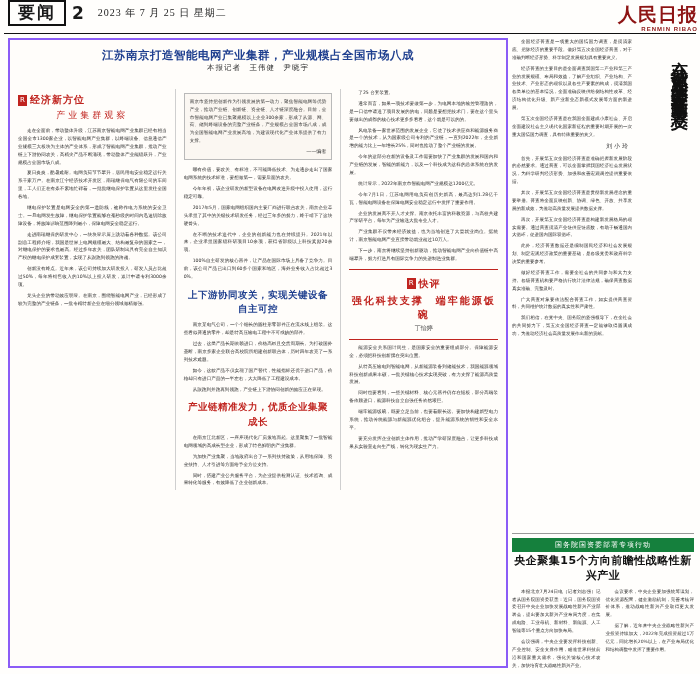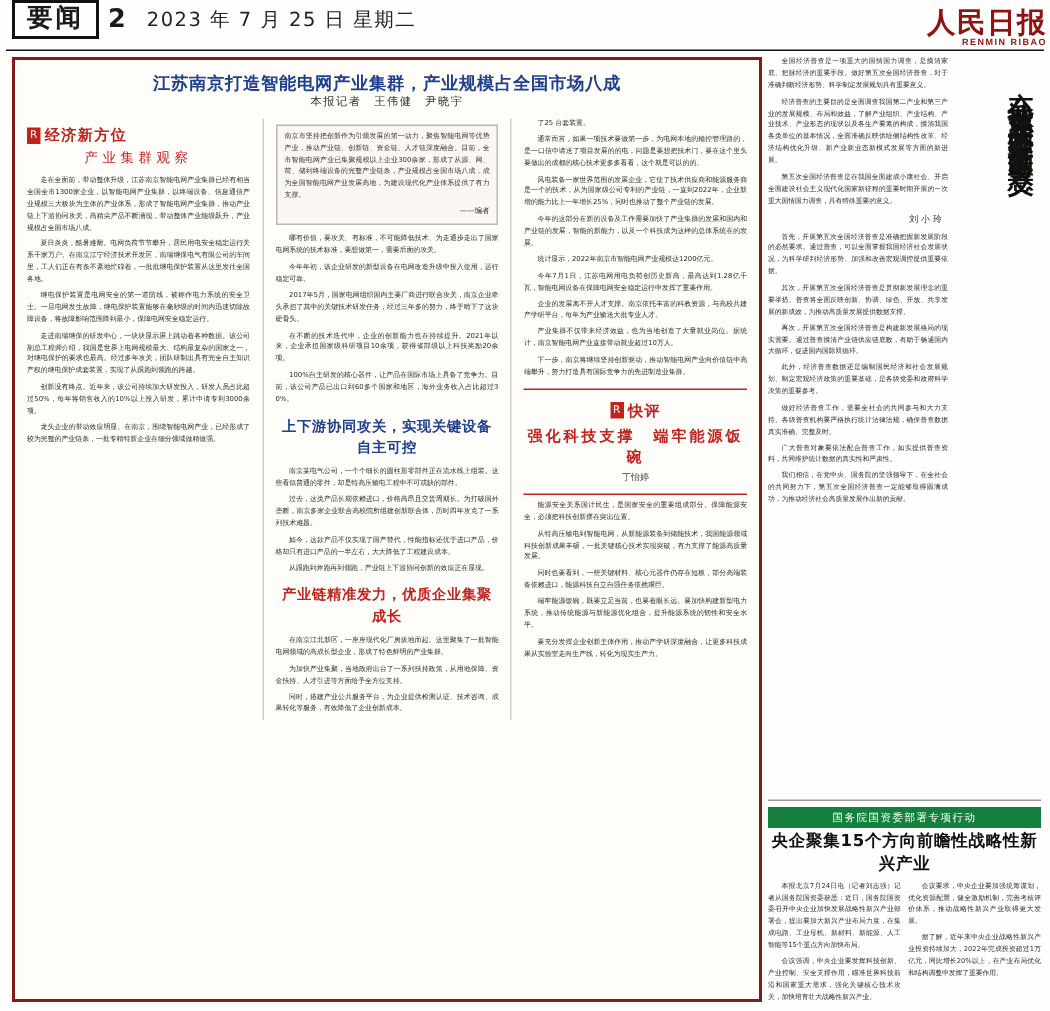--- a/index.html
+++ b/index.html
@@ -17,49 +17,49 @@
     position:absolute;left:0;top:0;width:700px;height:26px;
     display:flex;align-items:center;
   }
   .sec-badge{
     margin-left:8px;border:2px solid #111;padding:2px 8px;
     font-size:17px;font-weight:bold;letter-spacing:2px;
     font-family:"DejaVu Sans","Liberation Sans",sans-serif;
     line-height:1.05;
   }
   .sec-num{margin-left:6px;font-size:17px;font-weight:bold;}
-  .date-line{margin-left:14px;font-size:13px;color:#222;letter-spacing:1px;}
+  .date-line{margin-left:14px;font-size:10px;color:#222;letter-spacing:1px;font-family:Liberation Serif, serif;}
   .paper-logo{
     position:absolute;right:2px;top:2px;
     font-size:19px;font-weight:bold;letter-spacing:1px;
     color:#8d1414;
     font-family:Liberation Sans, sans-serif;
   }
   .paper-logo .sub{display:block;font-size:6px;letter-spacing:1px;color:#8d1414;text-align:right;margin-top:-2px;}
 
   .rule{position:absolute;left:4px;right:4px;height:1px;background:#111;}
 
   
   .mainframe{
     position:absolute;left:8px;top:38px;width:500px;height:630px;
-    border:2px solid #7f1d1d;
+    border:2px solid #8b5cf6;
     box-sizing:border-box;
     background:#fffdfa;
     overflow:hidden;
   }
   .shoulder{
     text-align:center;color:#1f3f8f;font-weight:bold;font-size:11.5px;
     margin-top:8px;letter-spacing:0.5px;
   }
   .headline{
     text-align:center;color:#c0241f;font-weight:bold;
     font-size:27px;letter-spacing:6px;margin:6px 0 4px;
     font-family:"DejaVu Sans","Liberation Sans",sans-serif;
   }
-  .byline{text-align:center;font-size:7.5px;color:#333;letter-spacing:1px;margin-bottom:6px;}
+  .byline{text-align:center;font-size:7.5px;color:#333;letter-spacing:1px;margin-bottom:16px;}
 
   
   .cols{display:flex;padding:0 8px;gap:8px;}
   .col{flex:1;min-width:0;}
   .colsep{width:1px;background:#cfcfcf;}
 
   .kicker{
     display:flex;align-items:center;gap:3px;margin:4px 0 2px;
   }
   .kicker .mark{

